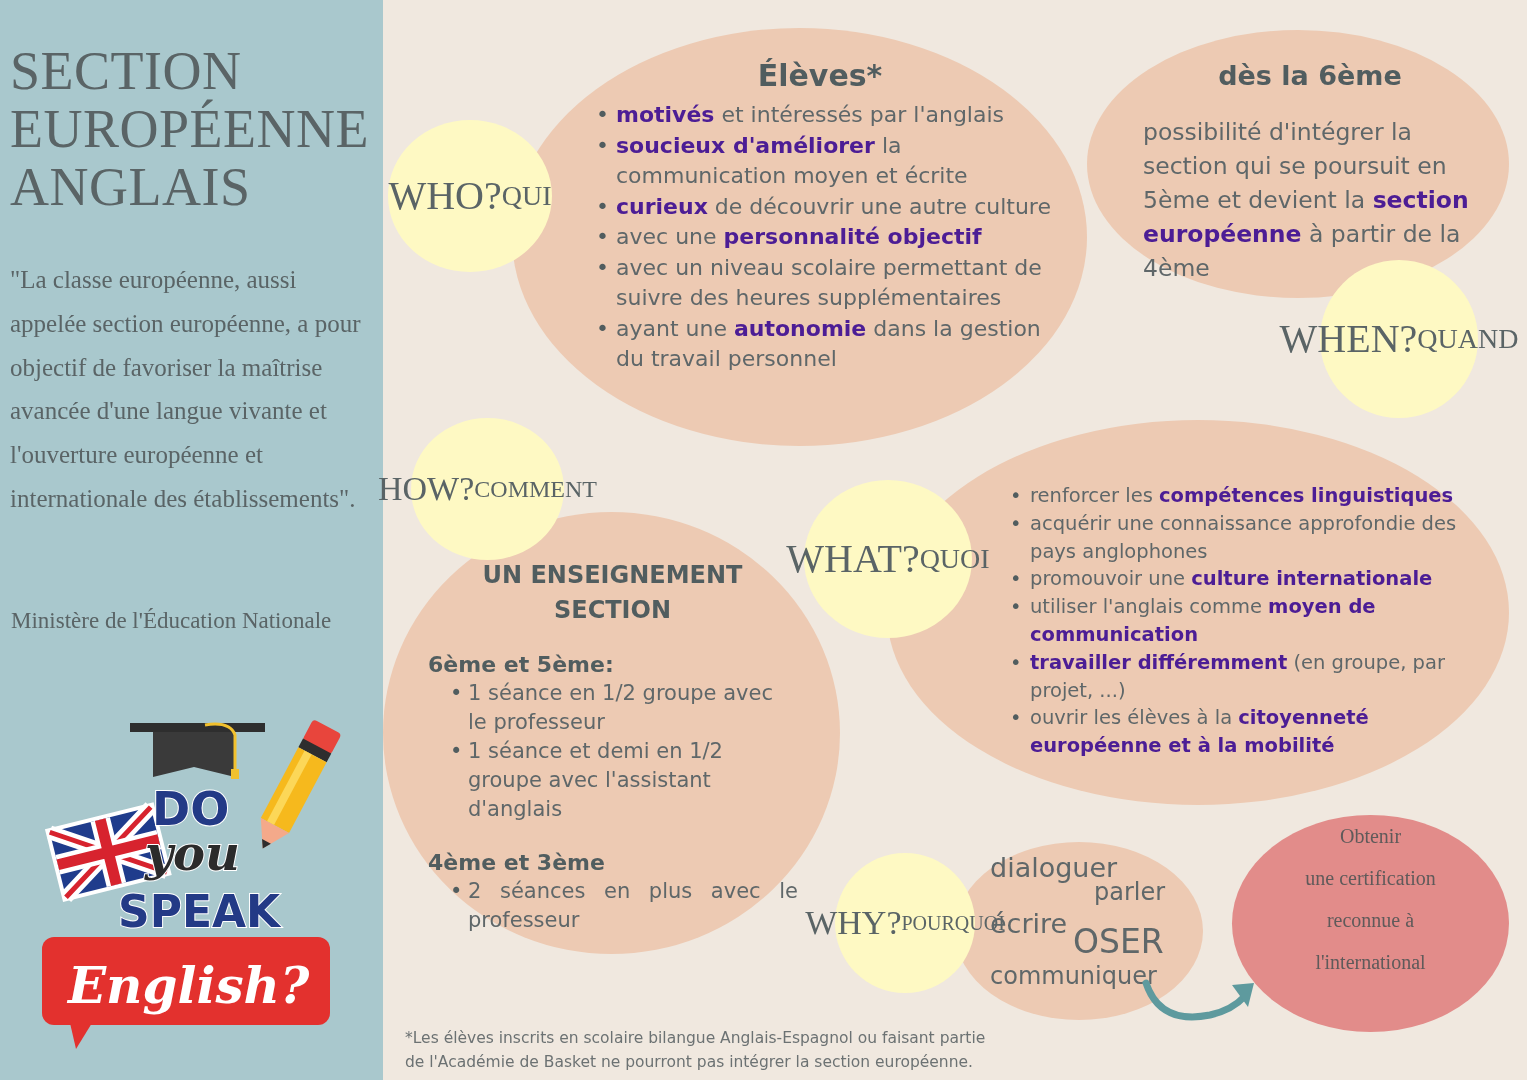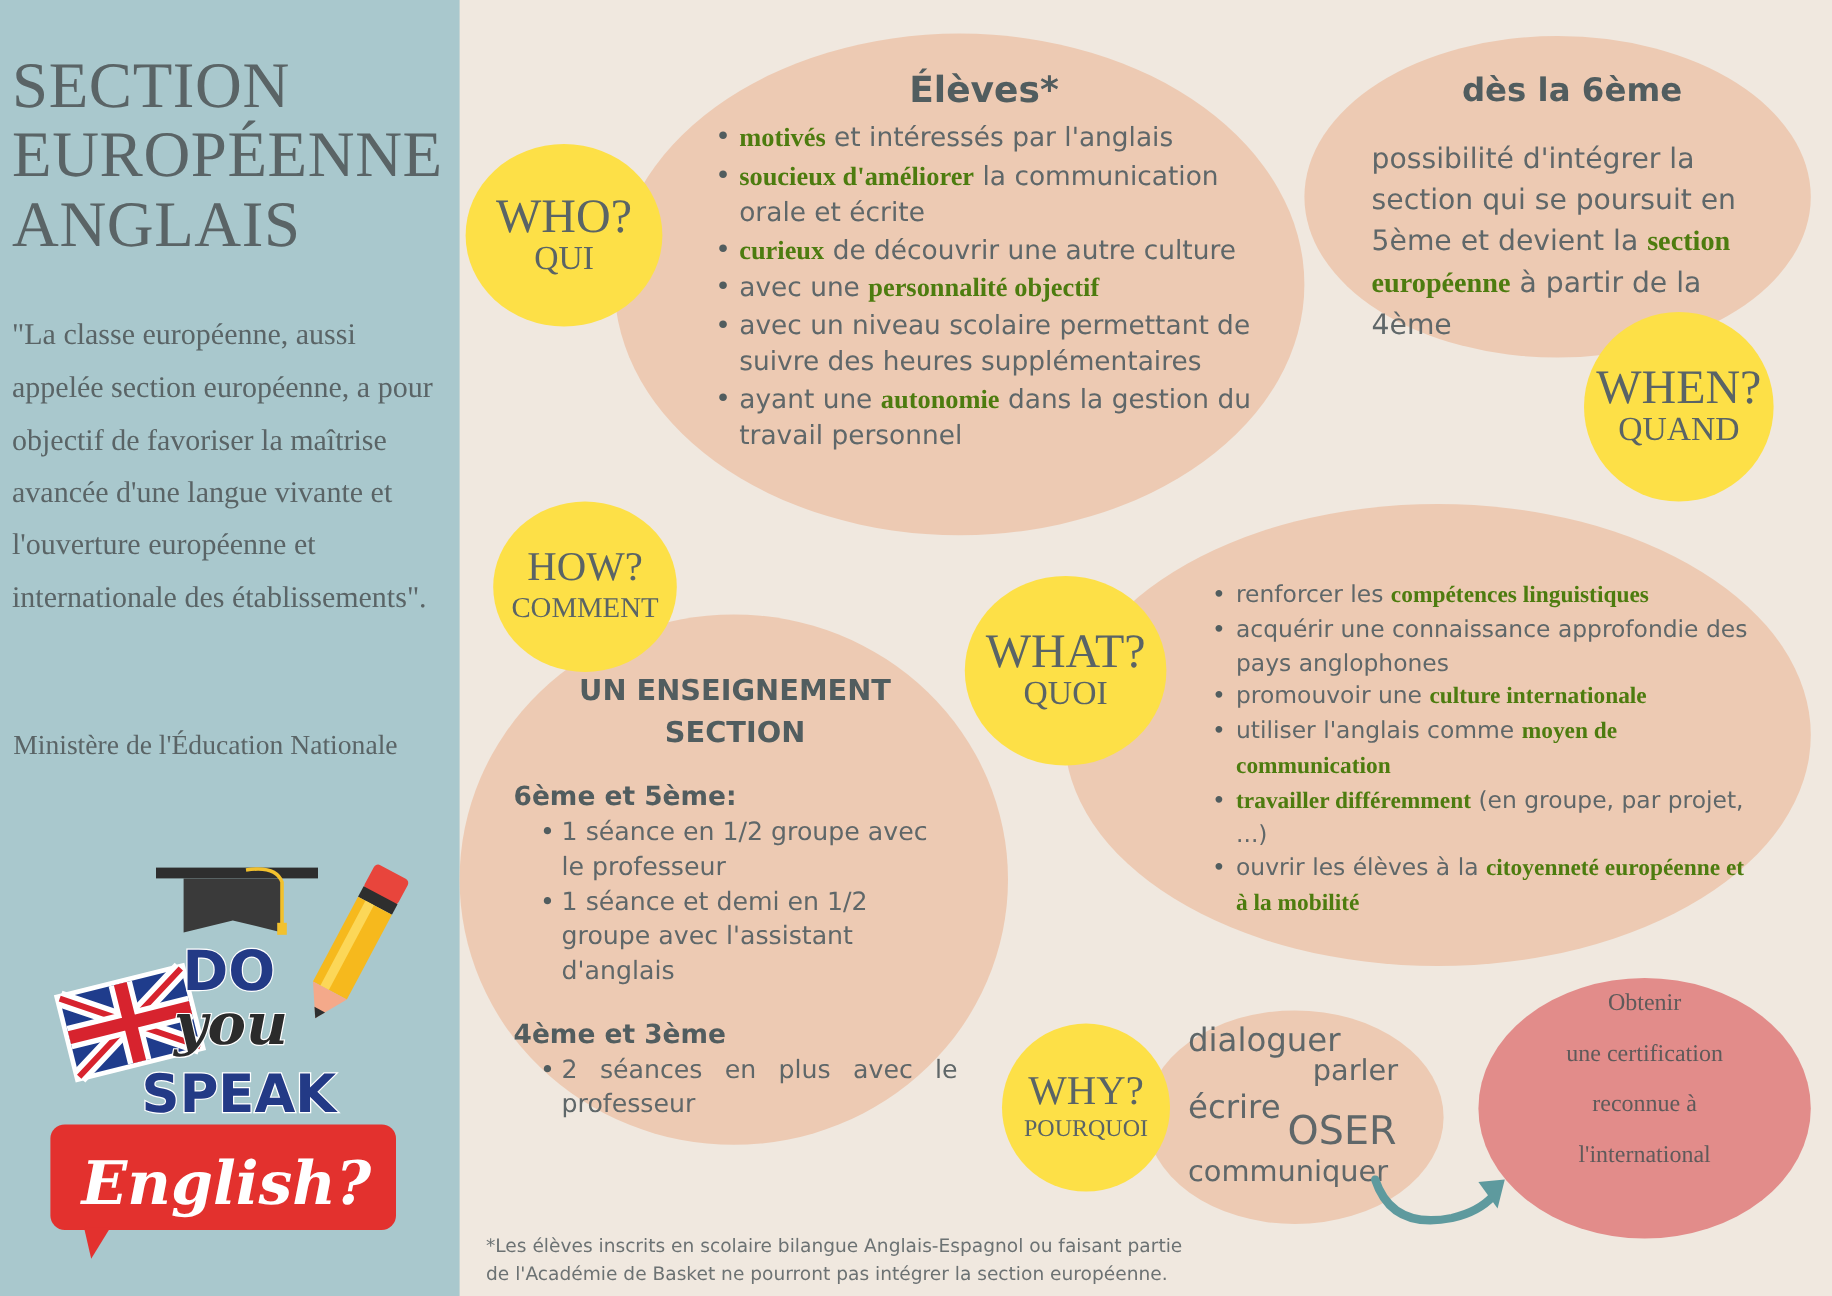--- a/index.html
+++ b/index.html
@@ -6,26 +6,26 @@
   body { width:1527px; height:1080px; position:relative; overflow:hidden; background:#f0e8df; font-family:"DejaVu Sans", sans-serif; color:#5a6466; }
   .serif { font-family:"Liberation Serif", "DejaVu Serif", serif; }
   #sidebar { position:absolute; left:0; top:0; width:383px; height:1080px; background:#a9c8cd; }
   #sidebar-title { position:absolute; left:10px; top:42px; font-size:54px; line-height:58px; color:#5a6466; letter-spacing:0.5px; }
   #sidebar-title div { white-space:nowrap; }
   #quote { position:absolute; left:10px; top:258px; width:365px; font-size:25px; line-height:43.8px; color:#5a6466; }
   #quote-source { position:absolute; left:11px; top:608px; font-size:23px; color:#5a6466; white-space:nowrap; }
   #logo { position:absolute; left:30px; top:705px; width:320px; height:350px; }
 
   .blob { position:absolute; border-radius:50%; background:#edcab3; }
-  .tag { position:absolute; border-radius:50%; background:#fde047; display:flex; flex-direction:column; align-items:center; justify-content:center; color:#5a6466; text-align:center; }
+  .tag { position:absolute; border-radius:50%; background:#fef9c3; display:flex; flex-direction:row; align-items:center; justify-content:center; color:#5a6466; text-align:center; }
   .tag .big { font-size:40px; line-height:40px; }
   .tag .small { font-size:28px; line-height:32px; }
 
   .txt { position:absolute; color:#5f6769; }
-  b { color:#4d7c0f;font-family:Liberation Serif, serif; }
+  b { color:#4c1d95; }
   ul.bl { margin:0; padding:0 0 0 22px; list-style:none; }
   ul.bl li { position:relative; }
   ul.bl li::before { content:"•"; position:absolute; left:-20px; color:#515d5f; }
 
   #who-title { position:absolute; left:700px; top:58px; width:240px; text-align:center; font-size:30px; font-weight:bold; color:#515d5f; }
   #who-list { left:594px; top:100px; width:480px; font-size:22px; line-height:30.5px; }
 
   #when-title { position:absolute; left:1150px; top:60px; width:320px; text-align:center; font-size:27px; font-weight:bold; color:#515d5f; }
   #when-text { left:1143px; top:115px; width:340px; font-size:23.5px; line-height:34px; }
 
@@ -96,21 +96,21 @@
 
 <div class="blob" style="left:512px;top:28px;width:575px;height:418px;"></div>
 <div class="tag serif" style="left:388px;top:120px;width:164px;height:152px;">
   <div class="big">WHO?</div>
   <div class="small">QUI</div>
 </div>
 <div id="who-title">Élèves*</div>
 <div id="who-list" class="txt">
   <ul class="bl">
     <li><b>motivés</b><span> et intéressés par l'anglais</span></li>
-    <li><b> soucieux d'améliorer</b><span> la communication orale et écrite</span></li>
+    <li><b> soucieux d'améliorer</b><span> la communication moyen et écrite</span></li>
     <li><b>curieux</b><span> de découvrir une autre culture</span></li>
     <li><span>avec une </span><b>personnalité objectif</b></li>
     <li><span>avec un niveau scolaire permettant de suivre des heures supplémentaires</span></li>
     <li><span>ayant une </span><b>autonomie</b><span> dans la gestion du travail personnel</span></li>
   </ul>
 </div>
 
 <div class="blob" style="left:1087px;top:30px;width:422px;height:268px;"></div>
 <div id="when-title">dès la 6ème</div>
 <div id="when-text" class="txt"><span>possibilité d'intégrer la section qui  se poursuit en 5ème et devient la </span><b>section européenne</b><span> à partir de la 4ème</span></div>

